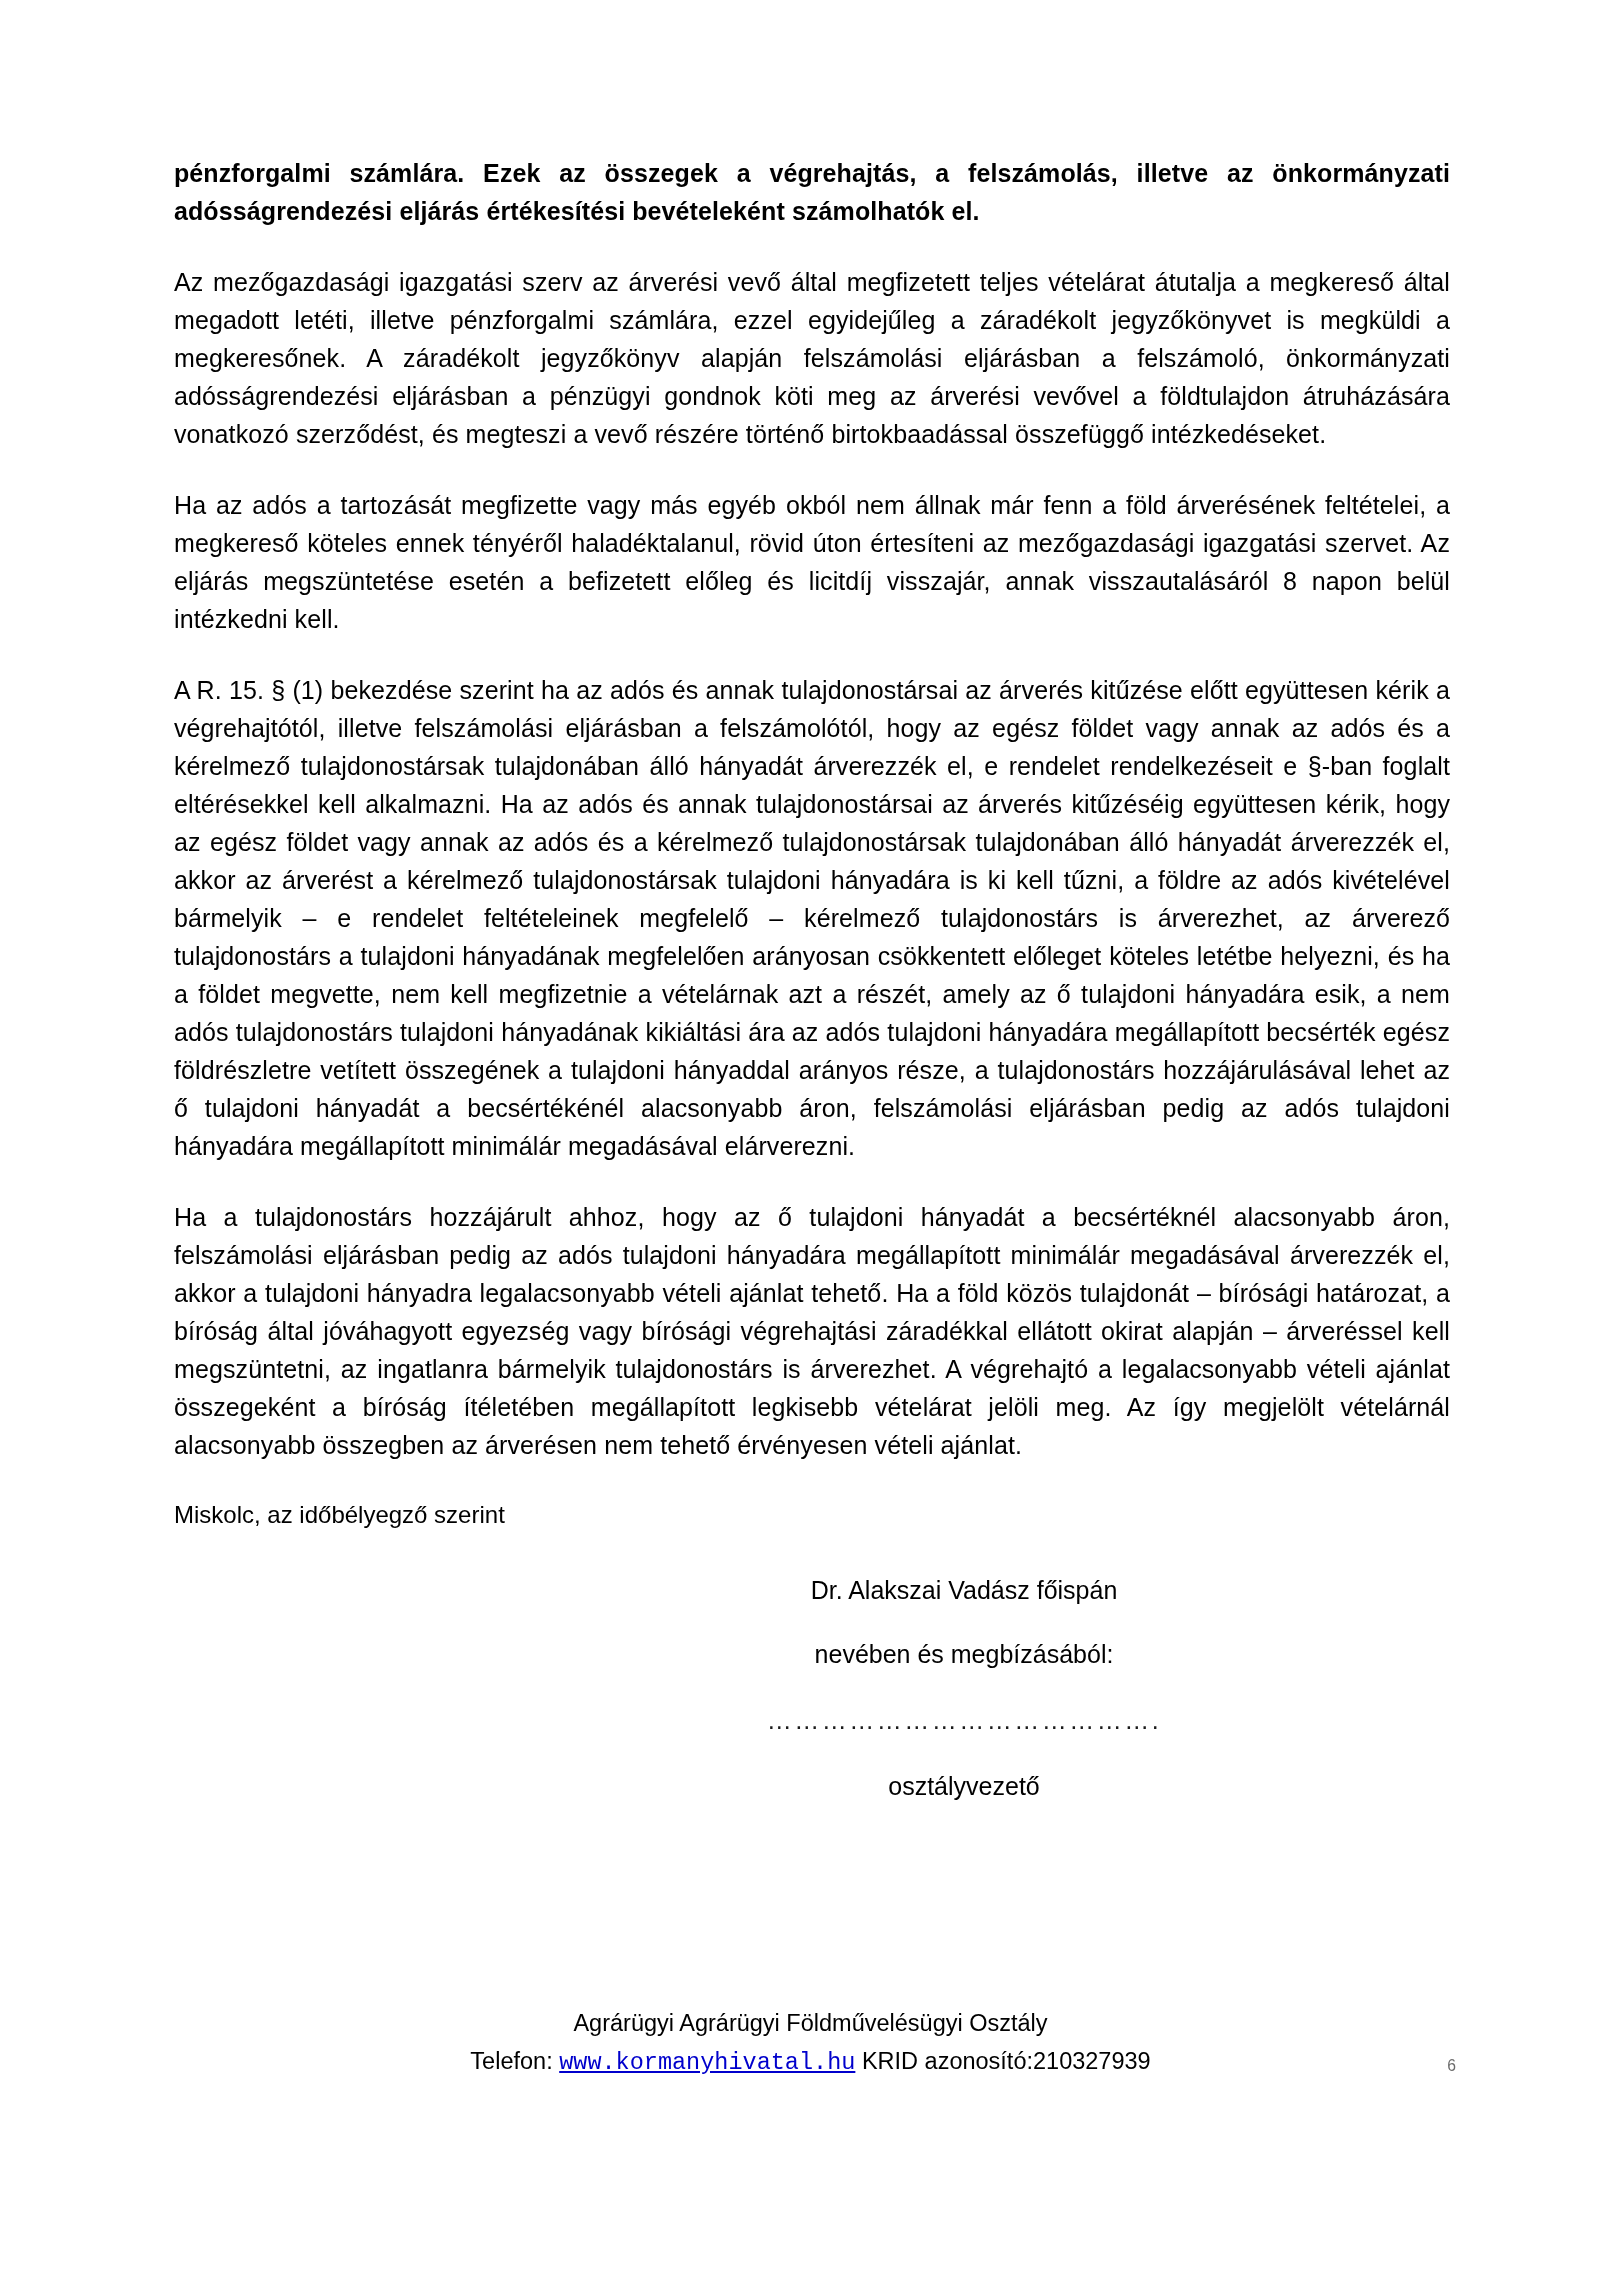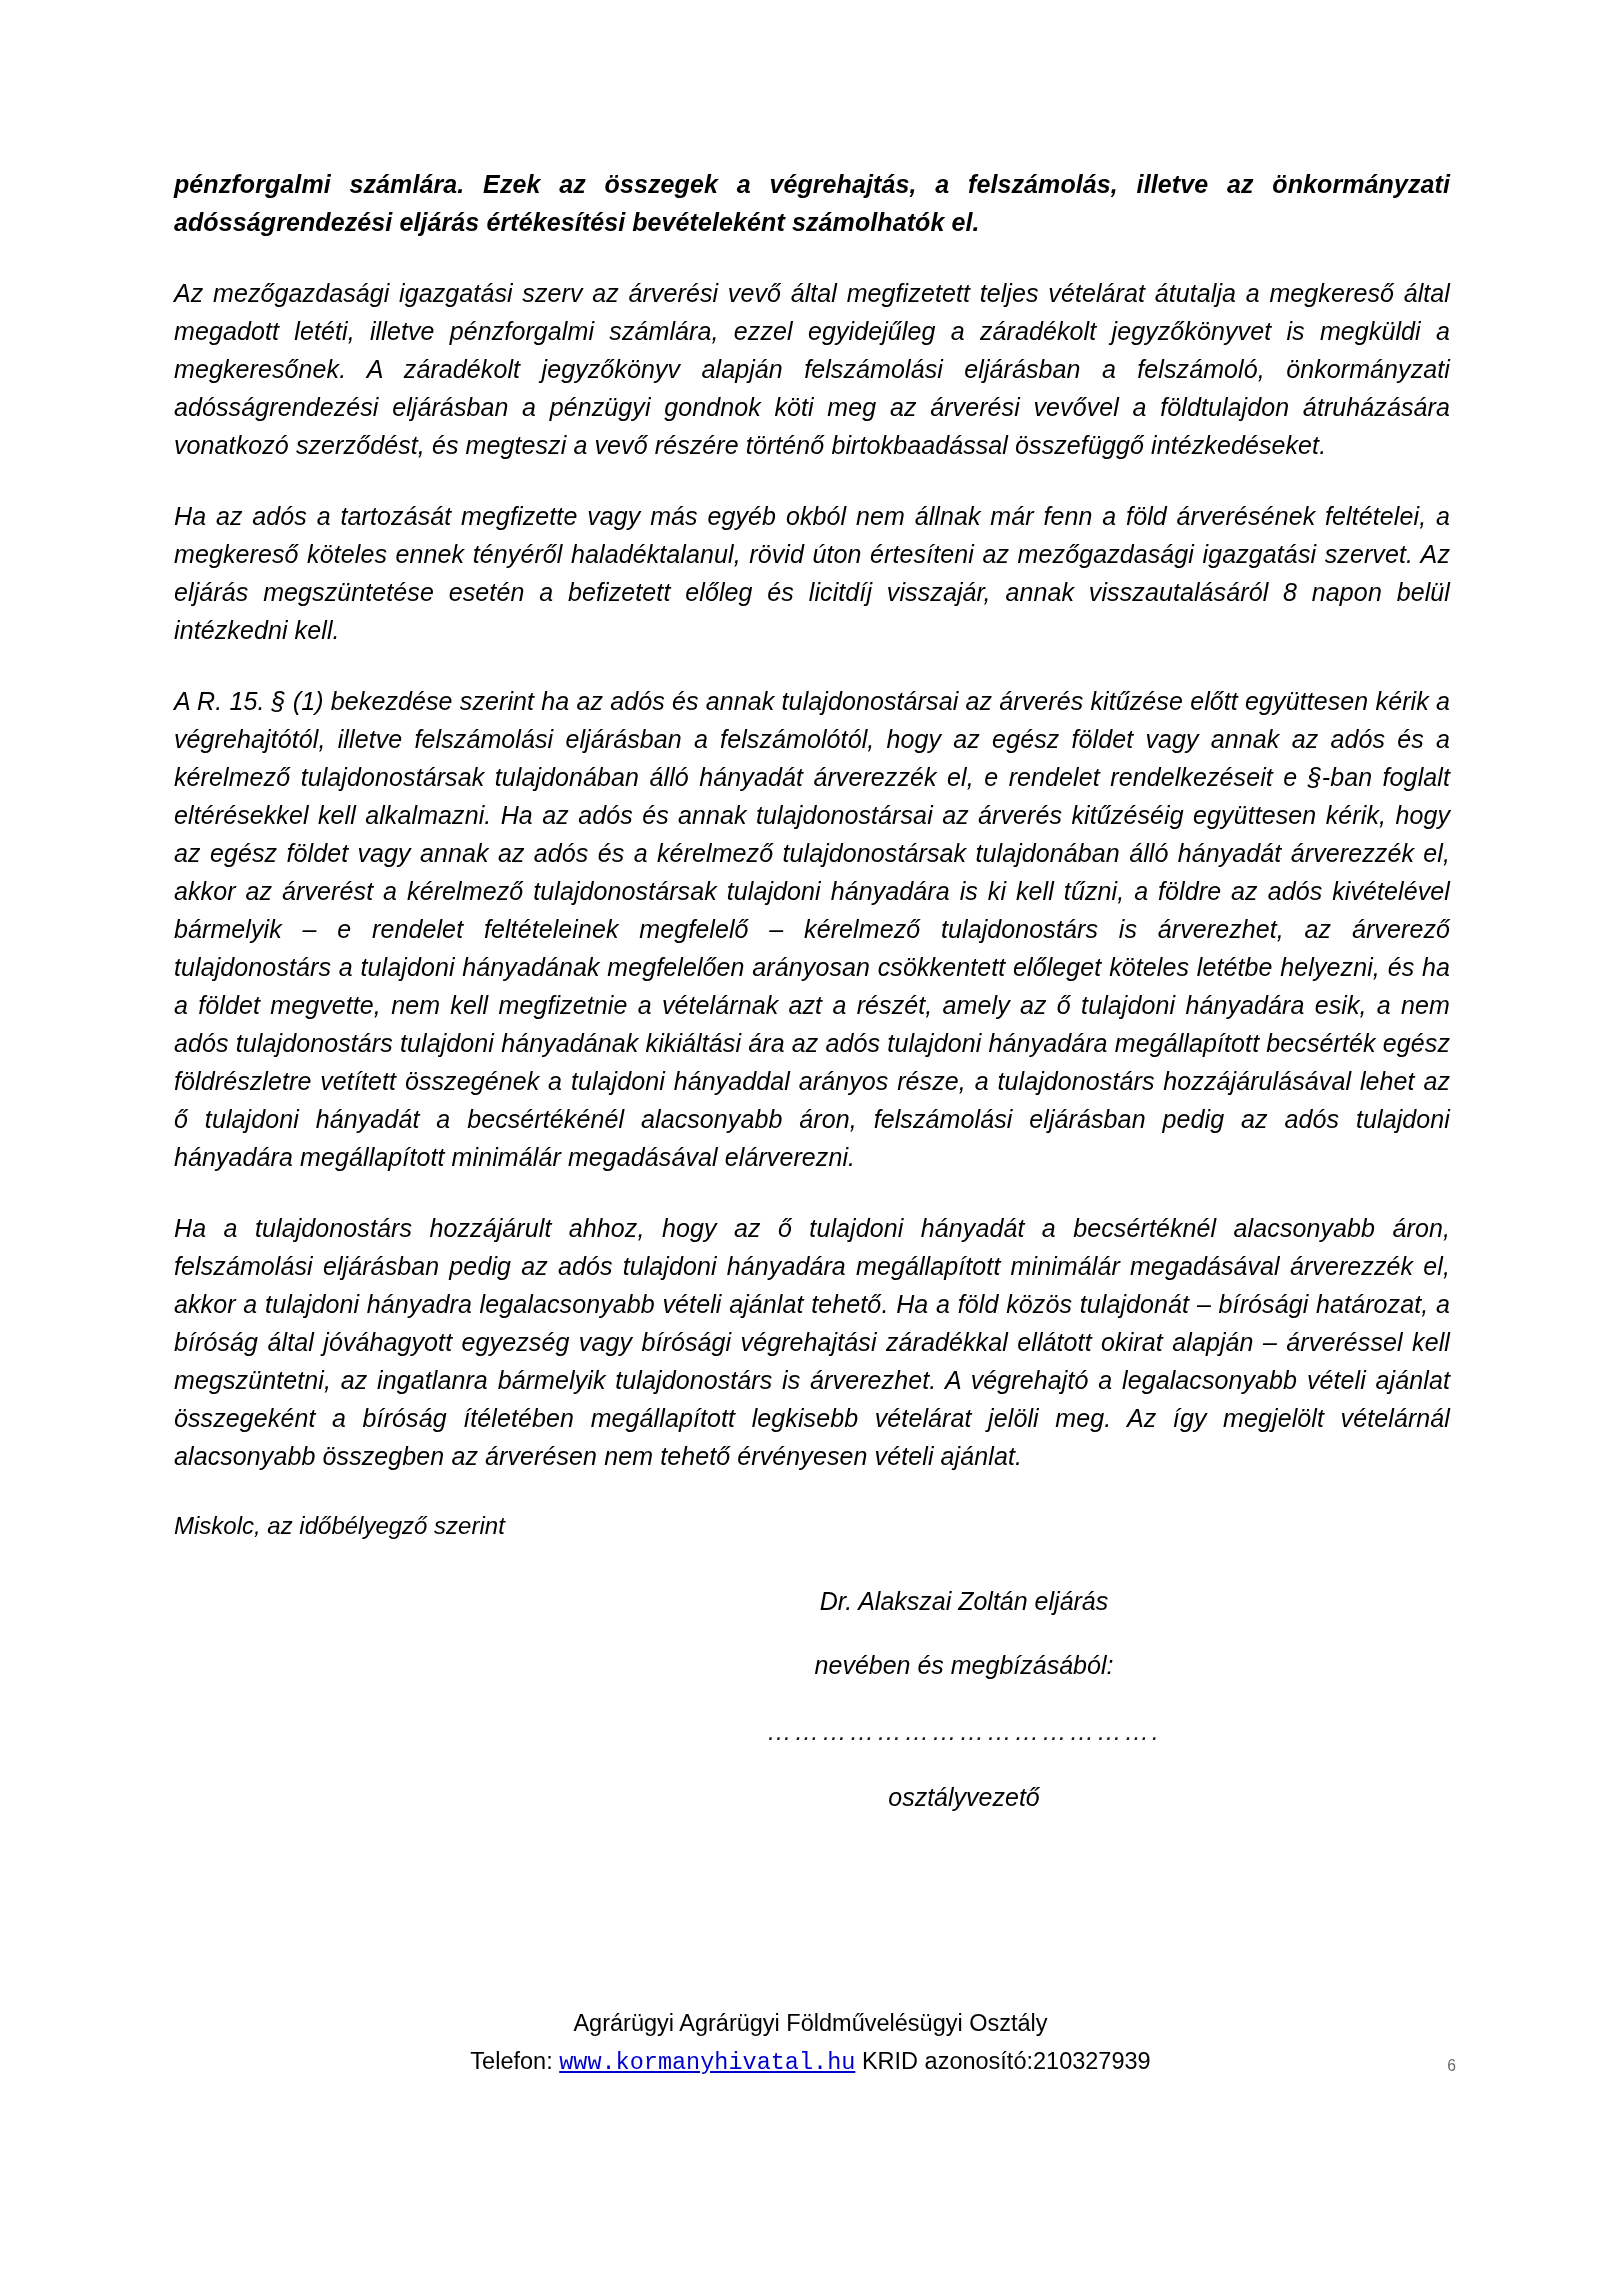--- a/index.html
+++ b/index.html
@@ -16,23 +16,22 @@
     width: 1621px;
     height: 2293px;
     margin: 0 auto;
     background: #ffffff;
     box-sizing: border-box;
     overflow: hidden;
   }
   .content {
     position: absolute;
     left: 174px;
-    top: 165px;
+    top: 154px;
     width: 1276px;
-    font-style: italic;
   }
   p.body-text {
     margin: 0 0 33px 0;
     font-size: 25px;
     line-height: 1.52;
     text-align: justify;
     text-justify: inter-word;
     letter-spacing: 0.1px;
   }
   p.body-text.bold {
@@ -101,21 +100,21 @@
 
     <p class="body-text">Ha az adós a tartozását megfizette vagy más egyéb okból nem állnak már fenn a föld árverésének feltételei, a megkereső köteles ennek tényéről haladéktalanul, rövid úton értesíteni az mezőgazdasági igazgatási szervet. Az eljárás megszüntetése esetén a befizetett előleg és licitdíj visszajár, annak visszautalásáról 8 napon belül intézkedni kell.</p>
 
     <p class="body-text">A R. 15. § (1) bekezdése szerint ha az adós és annak tulajdonostársai az árverés kitűzése előtt együttesen kérik a végrehajtótól, illetve felszámolási eljárásban a felszámolótól, hogy az egész földet vagy annak az adós és a kérelmező tulajdonostársak tulajdonában álló hányadát árverezzék el, e rendelet rendelkezéseit e §-ban foglalt eltérésekkel kell alkalmazni. Ha az adós és annak tulajdonostársai az árverés kitűzéséig együttesen kérik, hogy az egész földet vagy annak az adós és a kérelmező tulajdonostársak tulajdonában álló hányadát árverezzék el, akkor az árverést a kérelmező tulajdonostársak tulajdoni hányadára is ki kell tűzni, a földre az adós kivételével bármelyik – e rendelet feltételeinek megfelelő – kérelmező tulajdonostárs is árverezhet, az árverező tulajdonostárs a tulajdoni hányadának megfelelően arányosan csökkentett előleget köteles letétbe helyezni, és ha a földet megvette, nem kell megfizetnie a vételárnak azt a részét, amely az ő tulajdoni hányadára esik, a nem adós tulajdonostárs tulajdoni hányadának kikiáltási ára az adós tulajdoni hányadára megállapított becsérték egész földrészletre vetített összegének a tulajdoni hányaddal arányos része, a tulajdonostárs hozzájárulásával lehet az ő tulajdoni hányadát a becsértékénél alacsonyabb áron, felszámolási eljárásban pedig az adós tulajdoni hányadára megállapított minimálár megadásával elárverezni.</p>
 
     <p class="body-text last-of-block">Ha a tulajdonostárs hozzájárult ahhoz, hogy az ő tulajdoni hányadát a becsértéknél alacsonyabb áron, felszámolási eljárásban pedig az adós tulajdoni hányadára megállapított minimálár megadásával árverezzék el, akkor a tulajdoni hányadra legalacsonyabb vételi ajánlat tehető. Ha a föld közös tulajdonát – bírósági határozat, a bíróság által jóváhagyott egyezség vagy bírósági végrehajtási záradékkal ellátott okirat alapján – árveréssel kell megszüntetni, az ingatlanra bármelyik tulajdonostárs is árverezhet. A végrehajtó a legalacsonyabb vételi ajánlat összegeként a bíróság ítéletében megállapított legkisebb vételárat jelöli meg. Az így megjelölt vételárnál alacsonyabb összegben az árverésen nem tehető érvényesen vételi ajánlat.</p>
 
     <p class="place-line">Miskolc, az időbélyegző szerint</p>
 
     <div class="signature-block">
-      <div class="sig-line">Dr. Alakszai Zoltán eljárás</div>
+      <div class="sig-line">Dr. Alakszai Vadász főispán</div>
       <div class="sig-line">nevében és megbízásából:</div>
       <div class="dots">…………………………………….</div>
       <div class="sig-line">osztályvezető</div>
     </div>
 
   </div>
 
   <div class="footer">
     <div>Agrárügyi Agrárügyi Földművelésügyi Osztály</div>
     <div><span>Telefon: </span><a class="link" href="#">www.kormanyhivatal.hu</a><span> KRID azonosító:210327939</span></div>

